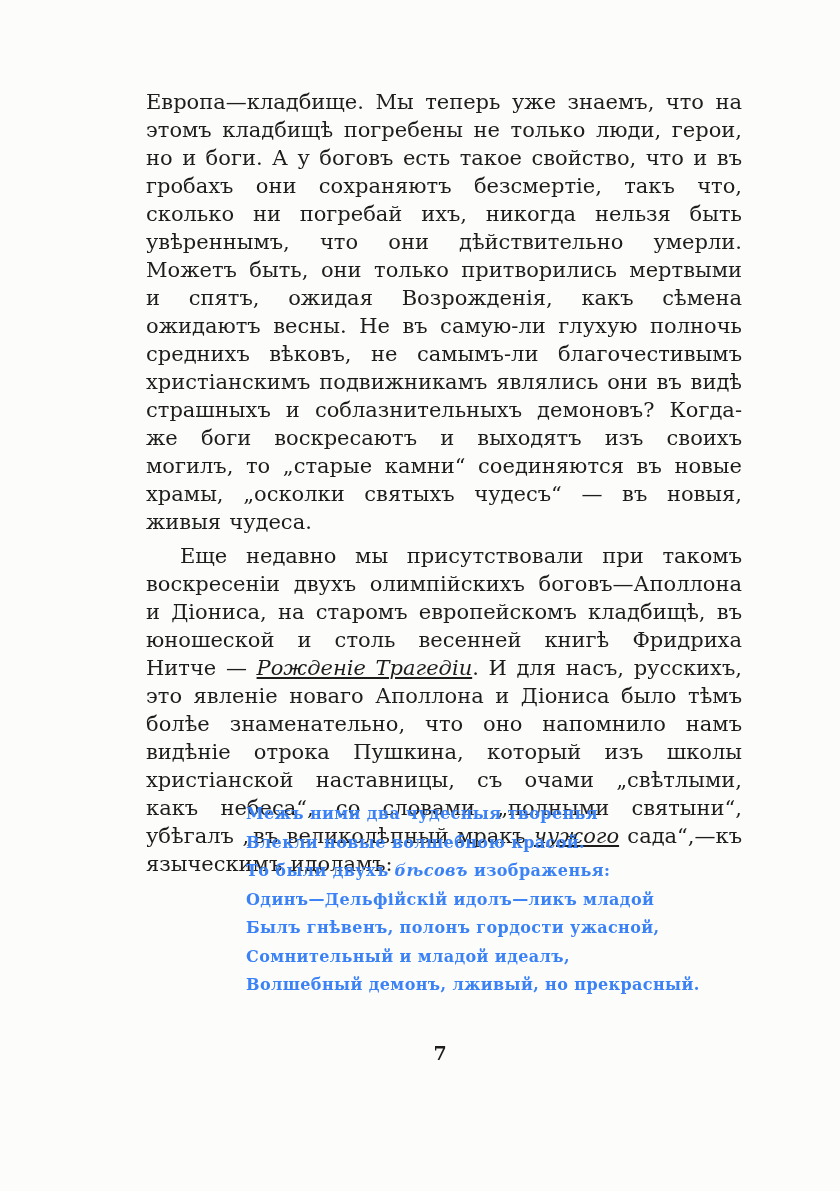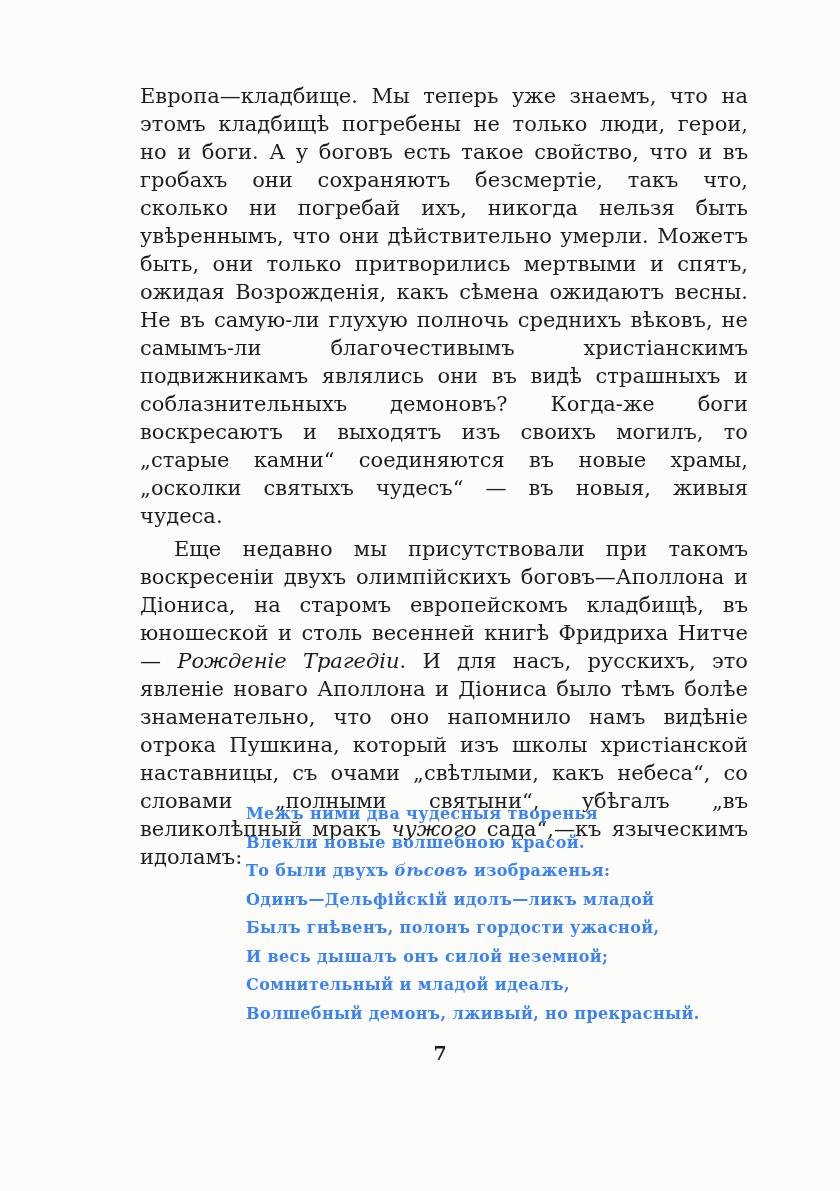--- a/index.html
+++ b/index.html
@@ -21,29 +21,30 @@
     position: absolute;
     left: 140px;
     top: 82px;
     width: 608px;
     font-size: 21px;
     line-height: 28px;
     text-align: justify;
     word-spacing: 1.5px;
   }
   .text-block p {
-    margin: 0;
+    margin: 6px;
     padding: 0;
   }
   .text-block p.indent {
     text-indent: 34px;
     margin-top: 5px;
   }
   .text-block i {
     font-style: italic;
+    text-decoration: underline;
   }
   .poem {
     position: absolute;
     left: 246px;
     top: 800px;
     font-size: 16px;
     line-height: 28.5px;
     font-weight: bold;
     letter-spacing: 0.4px;
     color: #3b82f6;
@@ -71,18 +72,17 @@
   <div class="text-block">
       <p class=""><span>Европа—кладбище. Мы теперь уже знаемъ, что на этомъ кладбищѣ погребены не только люди, герои, но и боги. А у боговъ есть такое свойство, что и въ гробахъ они сохраняютъ безсмертіе, такъ что, сколько ни погребай ихъ, никогда нельзя быть увѣреннымъ, что они дѣйствительно умерли. Можетъ быть, они только притворились мертвыми и спятъ, ожидая Возрожденія, какъ сѣмена ожидаютъ весны. Не въ самую-ли глухую полночь среднихъ вѣковъ, не самымъ-ли благочестивымъ христіанскимъ подвижникамъ являлись они въ видѣ страшныхъ и соблазнительныхъ демоновъ? Когда-же боги воскресаютъ и выходятъ изъ своихъ могилъ, то „старые камни“ соединяются въ новые храмы, „осколки святыхъ чудесъ“ — въ новыя, живыя чудеса.</span></p>
       <p class="indent"><span>Еще недавно мы присутствовали при такомъ воскресеніи двухъ олимпійскихъ боговъ—Аполлона и Діониса, на старомъ европейскомъ кладбищѣ, въ юношеской и столь весенней книгѣ Фридриха Нитче — </span><i>Рожденіе Трагедіи</i><span>. И для насъ, русскихъ, это явленіе новаго Аполлона и Діониса было тѣмъ болѣе знаменательно, что оно напомнило намъ видѣніе отрока Пушкина, который изъ школы христіанской наставницы, съ очами „свѣтлыми, какъ небеса“, со словами „полными святыни“, убѣгалъ „въ великолѣпный мракъ </span><i>чужого</i><span> сада“,—къ языческимъ идоламъ:</span></p>
     </div>
   <div class="poem">
       <div class="poem-line"><span>Межъ ними два чудесныя творенья</span></div>
       <div class="poem-line"><span>Влекли новые волшебною красой.</span></div>
       <div class="poem-line"><span>То были двухъ </span><i>бѣсовъ</i><span> изображенья:</span></div>
       <div class="poem-line"><span>Одинъ—Дельфійскій идолъ—ликъ младой</span></div>
       <div class="poem-line"><span>Былъ гнѣвенъ, полонъ гордости ужасной,</span></div>
-      <div class="poem-line"><span>И весь дышалъ онъ силой неземной;</span></div>
       <div class="poem-line"><span>Сомнительный и младой идеалъ,</span></div>
       <div class="poem-line"><span>Волшебный демонъ, лживый, но прекрасный.</span></div>
     </div>
   <div class="page-number">7</div>
 </div>
 
 </body></html>

